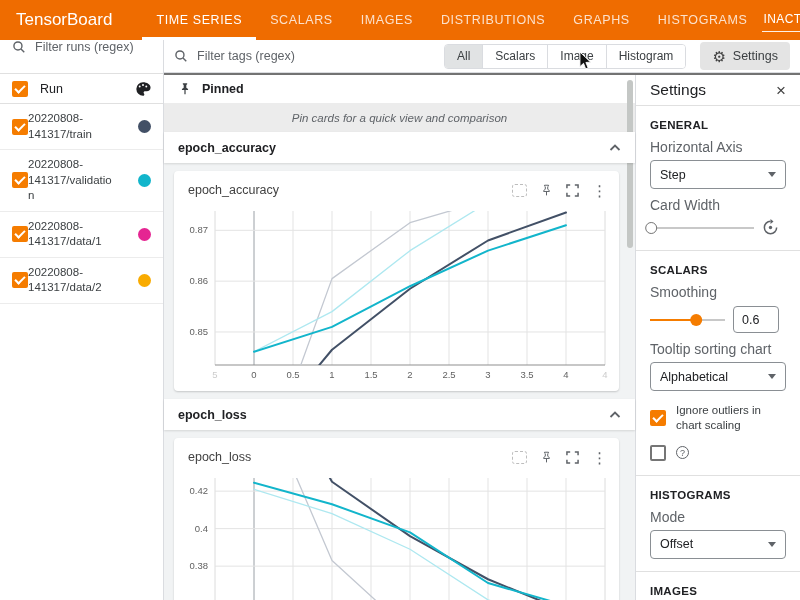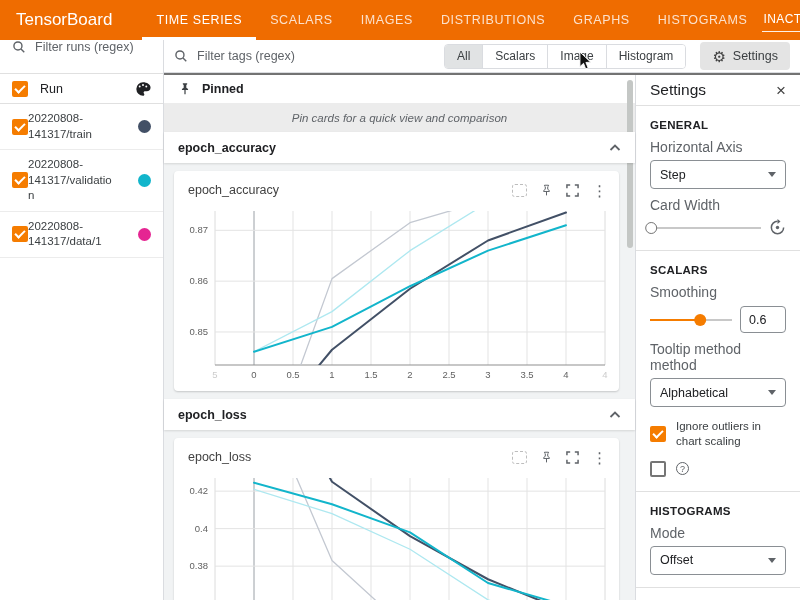--- a/index.html
+++ b/index.html
@@ -61,21 +61,21 @@
   
   .panel{position:absolute;left:635px;top:75px;width:165px;height:525px;background:#fff;border-left:1px solid #dadce0;padding:0 14px;overflow:hidden;}
   .panel-head{height:30px;display:flex;align-items:center;}
   .panel-title{font-size:15.5px;color:#202124;}
   .close-x{margin-left:auto;font-size:17px;color:#424242;cursor:pointer;line-height:1;}
   .divider{height:1px;background:#e0e0e0;margin:0 -14px;}
   .sec-head{font-size:11.5px;font-weight:700;color:#202124;letter-spacing:.3px;margin:13px 0 4px 0;}
   .fld-label{font-size:14px;color:#5f6368;margin:8px 0 5px 0;}
   .dd{height:29px;border:1px solid #8a8f94;border-radius:4px;display:flex;align-items:center;padding:0 9px;font-size:12.5px;color:#202124;cursor:pointer;}
   .dd .tri{margin-left:auto;width:0;height:0;border-left:4.5px solid transparent;border-right:4.5px solid transparent;border-top:5px solid #5f6368;}
-  .slider-row{display:flex;align-items:center;gap:8px;margin:6px 0 4px 0;}
+  .slider-row{display:flex;align-items:center;gap:8px;margin:6px 7px 4px 0;}
   .slider{position:relative;height:14px;flex:1;cursor:pointer;}
   .slider .track{position:absolute;top:6px;left:0;right:0;height:2px;background:#c8c8c8;}
   .slider .fill{position:absolute;top:6px;left:0;height:2px;background:#f57c00;}
   .slider .knob{position:absolute;top:1px;left:0;width:12px;height:12px;border-radius:50%;background:#f57c00;transform:translateX(-40%);}
   .slider .knob.hollow{background:#fff;border:1.5px solid #757575;}
   .num-input{width:46px;height:27px;border:1px solid #8a8f94;border-radius:4px;font-size:12.5px;color:#202124;display:flex;align-items:center;padding-left:8px;flex:none;}
   .check-row{display:flex;align-items:center;gap:10px;margin:12px 0 0 0;}
   .check-row .lbl{font-size:11.5px;color:#3c4043;line-height:1.3;}
   .help-circle{width:13px;height:13px;border:1.2px solid #5f6368;border-radius:50%;display:inline-flex;align-items:center;justify-content:center;font-size:9px;color:#5f6368;flex:none;}
   .reset-btn{flex:none;display:flex;cursor:pointer;}
@@ -149,20 +149,25 @@
     <span class="run-name">20220808-141317/validation</span>
     <span class="run-dot" style="background: rgb(18, 181, 203);"></span>
   </div>
 
   <div class="run-row">
     <span class="cb checked"></span>
     <span class="run-name">20220808-141317/data/1</span>
     <span class="run-dot" style="background: rgb(229, 37, 146);"></span>
   </div>
 
+  <div class="run-row">
+    <span class="cb checked"></span>
+    <span class="run-name">20220808-141317/data/2</span>
+    <span class="run-dot" style="background: rgb(249, 171, 0);"></span>
+  </div>
 </div>
   </div>
 
   <div class="toolbar">
     <div class="tag-search">
       <svg width="14" height="14" viewBox="0 0 16 16">
           <circle cx="6.8" cy="6.8" r="4.6" fill="none" stroke="#5f6368" stroke-width="1.6"></circle>
           <line x1="10.3" y1="10.3" x2="14" y2="14" stroke="#5f6368" stroke-width="1.6"></line>
         </svg>
       <span>Filter tags (regex)</span>
@@ -386,21 +391,21 @@
     <div class="sec-head">SCALARS</div>
     <div class="fld-label">Smoothing</div>
     <div class="slider-row">
       <div class="slider">
         <div class="track"></div>
           <div class="fill" style="width: 60%;"></div>
           <div class="knob" style="left: 60%;"></div>
       </div>
       <span class="num-input">0.6</span>
     </div>
-    <div class="fld-label">Tooltip method method</div>
+    <div class="fld-label">Tooltip sorting chart</div>
     <div class="dd">
       <span>Alphabetical</span>
         <span class="tri"></span>
     </div>
     <div class="check-row">
       <span class="cb checked"></span>
       <span class="lbl">Ignore outliers in chart scaling</span>
     </div>
     <div class="check-row">
       <span class="cb unchecked"></span>

